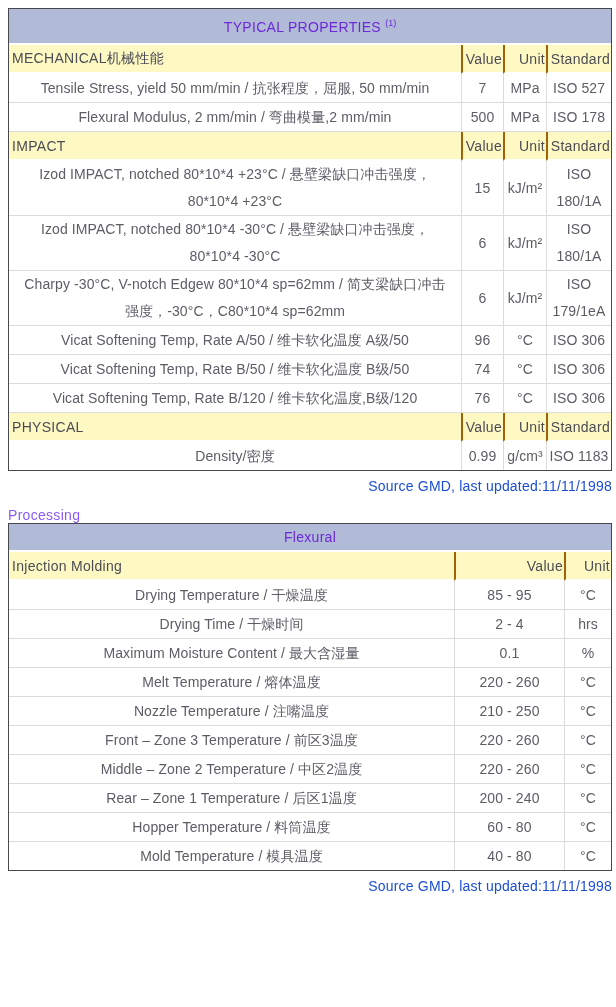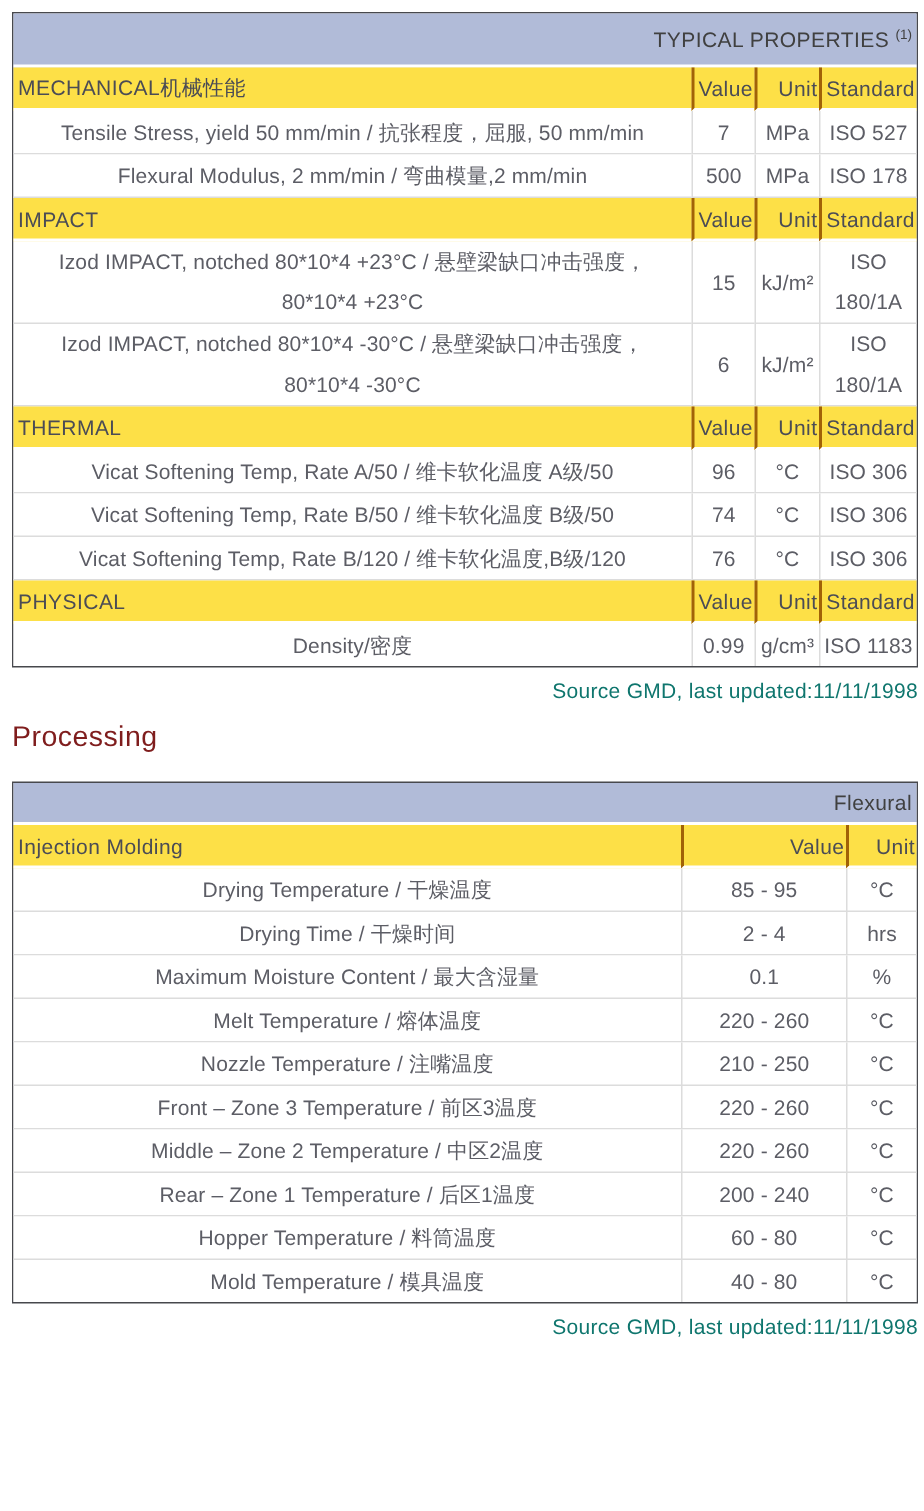--- a/index.html
+++ b/index.html
@@ -25,36 +25,36 @@
   table.sheet td {
     font-size: 14px;
     color: #5c5d65;
     vertical-align: middle;
     overflow: hidden;
     letter-spacing: .1px;
   }
   
   tr.title-row td {
     background: #b1bbd8;
-    color: #404040;
+    color: #6d28d9;
     height: 34px;
     border-bottom: 2px solid #ffffff;
     padding: 0 3px;
-    text-align: right;
+    text-align: center;
     letter-spacing: .3px;
   }
   tr.title-row.compact td { height: 26px; }
   tr.title-row td sup {
     font-size: 9px;
     vertical-align: super;
     letter-spacing: 0;
   }
   
   tr.sec-row td {
-    background: #fde047;
+    background: #fef9c3;
     color: #4b4c55;
     height: 27px;
     border-bottom: 2px solid #ffffff;
     padding: 0 3px;
     text-align: left;
     letter-spacing: .3px;
     white-space: nowrap;
   }
   tr.sec-row td + td {
     border-left: 2px solid #a16207;
@@ -75,28 +75,28 @@
     text-align: center;
     padding: 0 3px;
     white-space: pre-line;
   }
   tr.data-row:last-child td { border-bottom: 0; }
   td.std { line-height: 26px; }
   .source-line {
     width: 604px;
     text-align: right;
     font-size: 14px;
-    color: #0f766e;
+    color: #1d4ed8;
     margin-top: 7px;
     letter-spacing: .2px;
   }
   .processing-heading {
-    font-size: 19px;
-    color: #7f1d1d;
-    margin: 13px 0 18px 0;
+    font-size: 14px;
+    color: #8b5cf6;
+    margin: 13px 0 0 0;
     letter-spacing: .3px;
   }
 </style>
 </head>
 <body>
 
 <div class="doc">
 
   <table class="sheet">
     <colgroup>
@@ -142,25 +142,26 @@
           <td class="unit">kJ/m²</td>
           <td class="std">ISO 180/1A</td>
         </tr>
         <tr class="data-row">
           <td class="prop">Izod IMPACT, notched 80*10*4 -30°C / 悬壁梁缺口冲击强度，
 80*10*4 -30°C</td>
           <td>6</td>
           <td class="unit">kJ/m²</td>
           <td class="std">ISO 180/1A</td>
         </tr>
-        <tr class="sec-row">
-          <td>THERMAL</td>
-          <td>Value</td>
-          <td>Unit</td>
-          <td>Standard</td>
+        <tr class="data-row">
+          <td class="prop">Charpy -30°C, V-notch Edgew 80*10*4 sp=62mm / 简支梁缺口冲击
+强度，-30°C，C80*10*4 sp=62mm</td>
+          <td>6</td>
+          <td class="unit">kJ/m²</td>
+          <td class="std">ISO 179/1eA</td>
         </tr>
         <tr class="data-row">
           <td class="prop">Vicat Softening Temp, Rate A/50 / 维卡软化温度 A级/50</td>
           <td>96</td>
           <td class="unit">°C</td>
           <td class="std">ISO 306</td>
         </tr>
         <tr class="data-row">
           <td class="prop">Vicat Softening Temp, Rate B/50 / 维卡软化温度 B级/50</td>
           <td>74</td>

